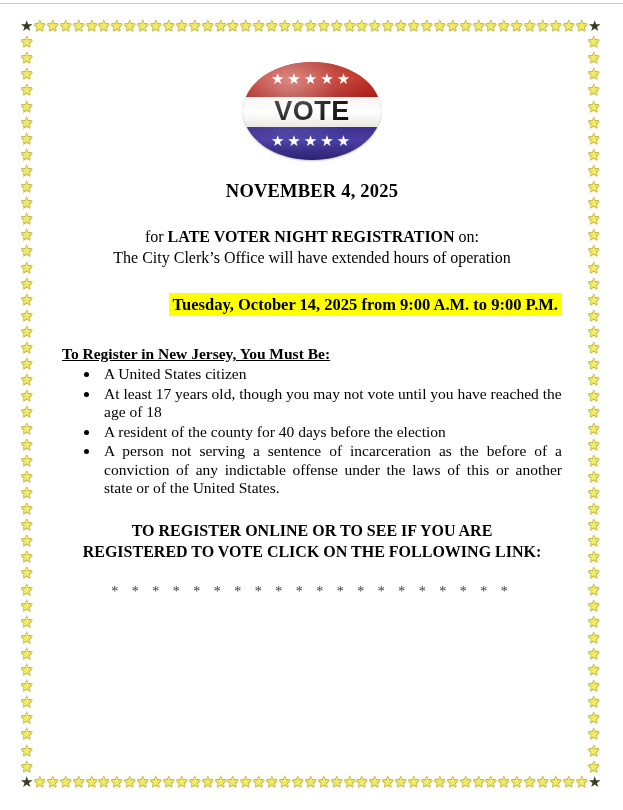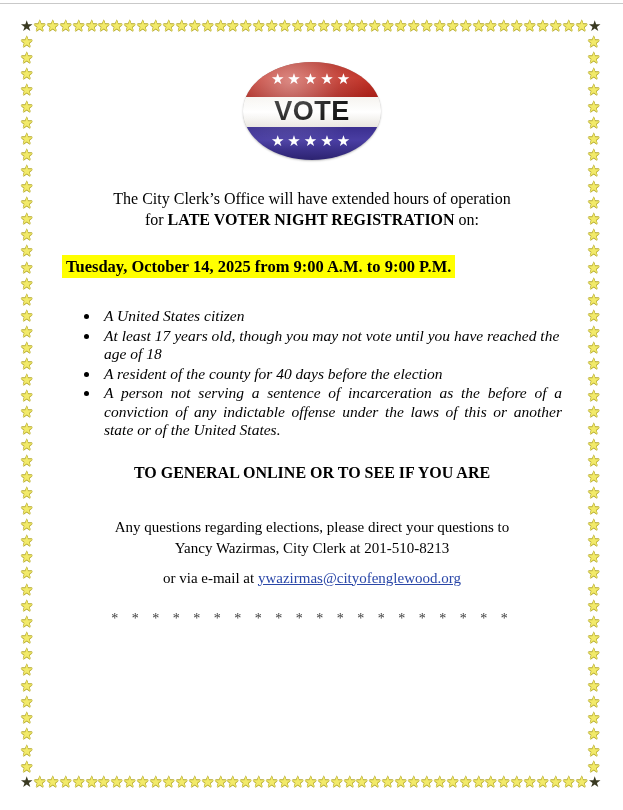--- a/index.html
+++ b/index.html
@@ -142,21 +142,21 @@
   }
   #intro-block {
     text-align: center;
     font-size: 16px;
     line-height: 21px;
     margin-top: 24px;
   }
   #intro-line2 .strong { font-weight: bold; }
 
   #highlight-line {
-    text-align: left;
+    text-align: right;
     margin-top: 25px;
   }
   #highlight-text {
     display: inline;
     background: #ffff00;
     font-weight: bold;
     font-size: 16.5px;
     line-height: 24px;
     padding: 2px 4px;
   }
@@ -173,21 +173,20 @@
   }
   #req-list {
     margin: 2px 0 0 0;
     padding-left: 38px;
     font-size: 15.5px;
     line-height: 18.5px;
   }
   #req-list li {
     margin: 0 0 1px 0;
     padding-left: 4px;
-    font-style: italic;
   }
   #req-list li.justify { text-align: justify; }
 
   
   #online-block {
     text-align: center;
     font-weight: bold;
     font-size: 16px;
     line-height: 21px;
     margin-top: 22px;
@@ -431,47 +430,47 @@
         <div id="badge-white"></div>
         <div id="badge-blue"></div>
         <div class="badge-stars" id="badge-stars-top">★★★★★</div>
         <div id="badge-text">VOTE</div>
         <div class="badge-stars" id="badge-stars-bottom">★★★★★</div>
         <div id="badge-gloss"></div>
       </div>
     </div>
 
     <div class="heading-main">
+      <div>NOVEMBER 4, 2025</div>
     </div>
 
     <div id="intro-block">
+      <div id="intro-line2"><span>for </span><span class="strong">LATE VOTER NIGHT REGISTRATION</span><span> on:</span></div>
       <div>The City Clerk’s Office will have extended hours of operation</div>
-      <div id="intro-line2"><span>for </span><span class="strong">LATE VOTER NIGHT REGISTRATION</span><span> on:</span></div>
     </div>
 
     <div id="highlight-line">
       <span id="highlight-text">Tuesday, October 14, 2025 from 9:00 A.M. to 9:00 P.M.</span>
     </div>
 
     <div id="requirements">
+      <div>
+        <span id="req-title">To Register in New Jersey, You Must Be:</span>
+      </div>
       <ul id="req-list">
         <li>A United States citizen</li>
         <li>At least 17 years old, though you may not vote until you have reached the age of 18</li>
         <li>A resident of the county for 40 days before the election</li>
         <li class="justify">A person not serving a sentence of incarceration as the before of a conviction of any indictable offense under the laws of this or another state or of the United States.</li>
       </ul>
     </div>
 
     <div id="online-block">
-      <div>TO GENERAL ONLINE OR TO SEE IF YOU ARE</div>
-    </div>
-
-
-    <div id="contact-block">
-      <div>Any questions regarding elections, please direct your questions to</div>
-      <div>Yancy Wazirmas, City Clerk at 201-510-8213</div>
-      <div id="contact-line3"><span>or via e-mail at </span><a id="email-link" href="#">ywazirmas@cityofenglewood.org</a></div>
-    </div>
+      <div>TO REGISTER ONLINE OR TO SEE IF YOU ARE</div>
+      <div>REGISTERED TO VOTE CLICK ON THE FOLLOWING LINK:</div>
+    </div>
+
+
 
     <div id="asterisks">* * * * * * * * * * * * * * * * * * * *</div>
 
   </div>
 </div>
 
 </body></html>

